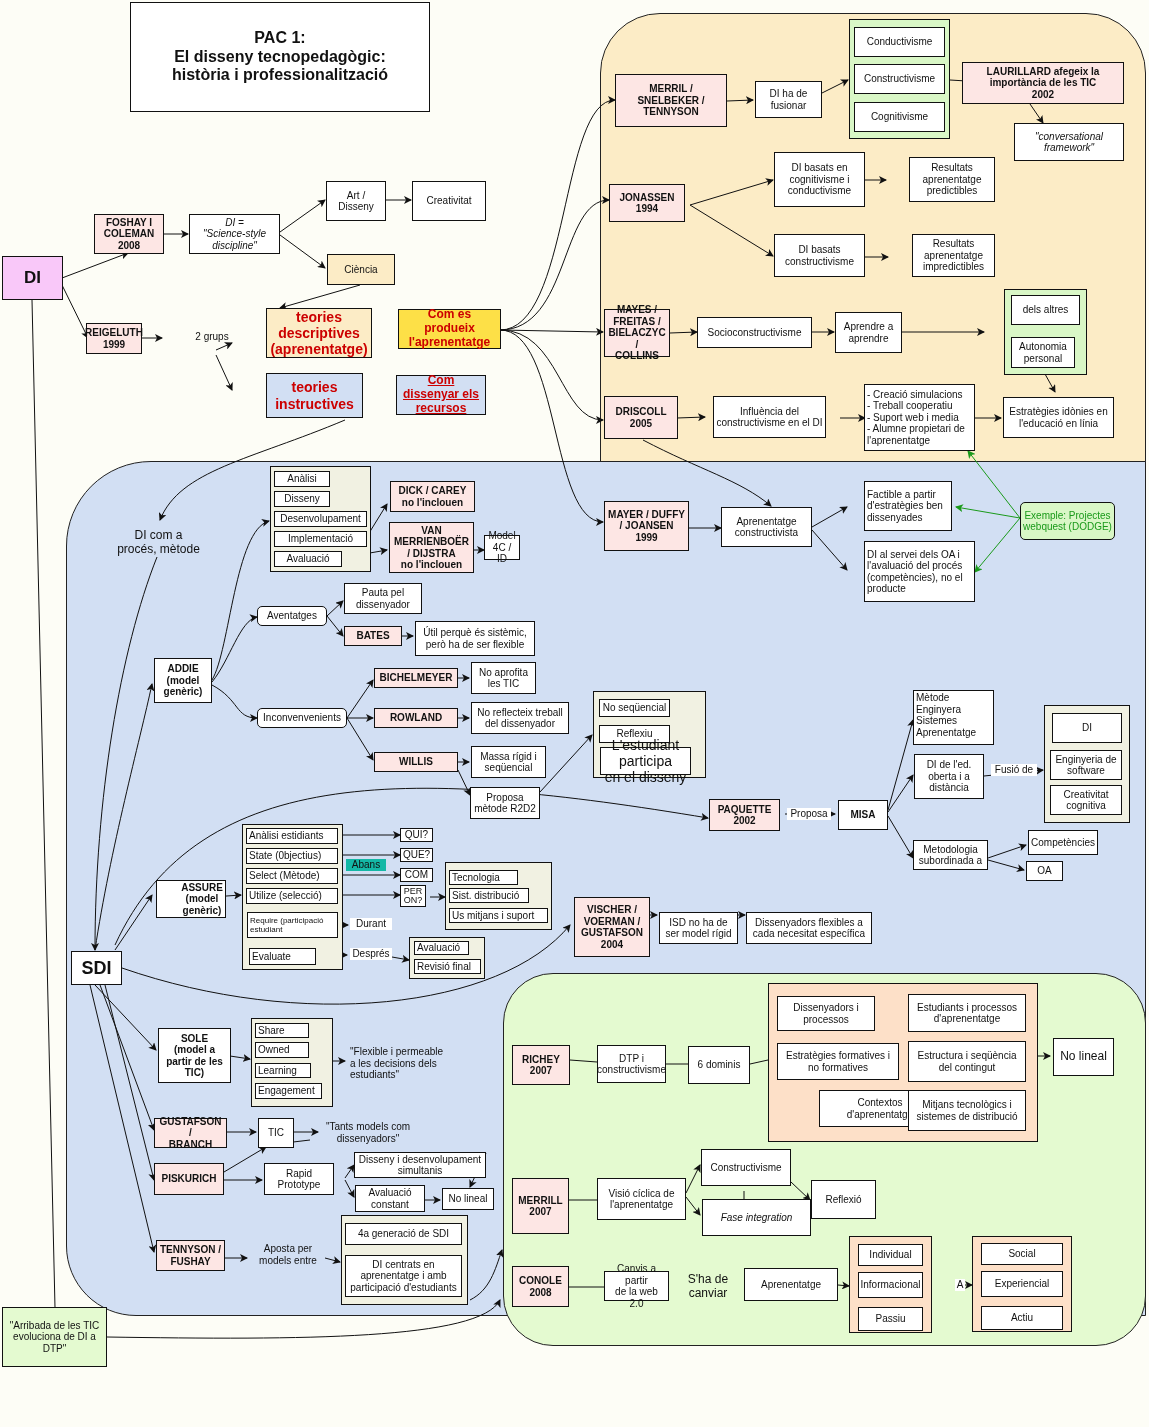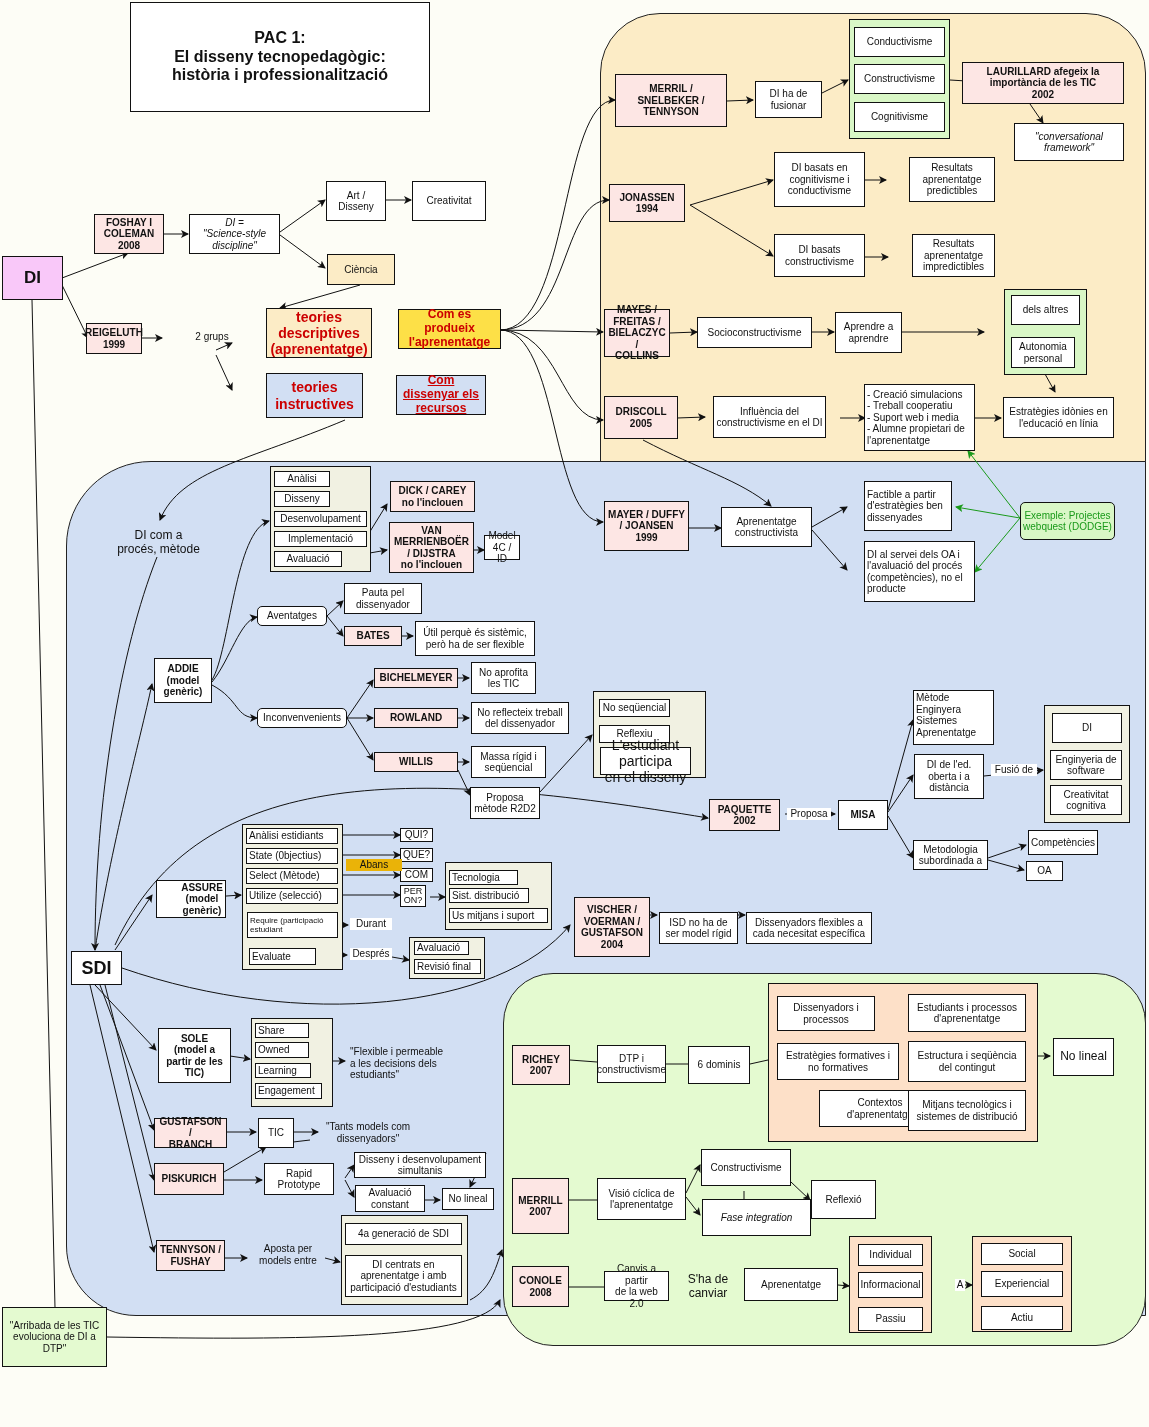--- a/index.html
+++ b/index.html
@@ -338,21 +338,21 @@
 <div class="box left" style="left:246px;top:868px;width:92px;height:16px;">Select (Mètode)</div>
 <div class="box left" style="left:246px;top:888px;width:92px;height:16px;">Utilize (selecció)</div>
 <div class="box left" style="left:247px;top:912px;width:91px;height:26px;font-size:8px;">Require (participació
 estudiant</div>
 <div class="box left" style="left:249px;top:948px;width:67px;height:17px;">Evaluate</div>
 <div class="box" style="left:400px;top:828px;width:33px;height:14px;">QUI?</div>
 <div class="box" style="left:400px;top:848px;width:33px;height:14px;">QUE?</div>
 <div class="box" style="left:400px;top:868px;width:33px;height:14px;">COM</div>
 <div class="box" style="left:400px;top:885px;width:26px;height:22px;line-height:1;font-size:9px;">PER
 ON?</div>
-<div class="label" style="left:346px;top:859px;width:56px;background:#eab308;">Abans</div>
+<div class="label" style="left:346px;top:859px;width:40px;background:#14b8a6;">Abans</div>
 <div class="label" style="left:350px;top:918px;width:42px;background:#fff;">Durant</div>
 <div class="label" style="left:350px;top:948px;width:42px;background:#fff;">Després</div>
 <div class="grp grp-cream" style="left:445px;top:862px;width:107px;height:68px;"></div>
 <div class="box left" style="left:449px;top:870px;width:69px;height:15px;">Tecnologia</div>
 <div class="box left" style="left:449px;top:888px;width:80px;height:15px;">Sist. distribució</div>
 <div class="box left" style="left:449px;top:908px;width:99px;height:15px;">Us mitjans i suport</div>
 <div class="grp grp-cream" style="left:409px;top:937px;width:76px;height:42px;"></div>
 <div class="box left" style="left:414px;top:941px;width:55px;height:14px;">Avaluació</div>
 <div class="box left" style="left:414px;top:959px;width:67px;height:15px;">Revisió final</div>
 

